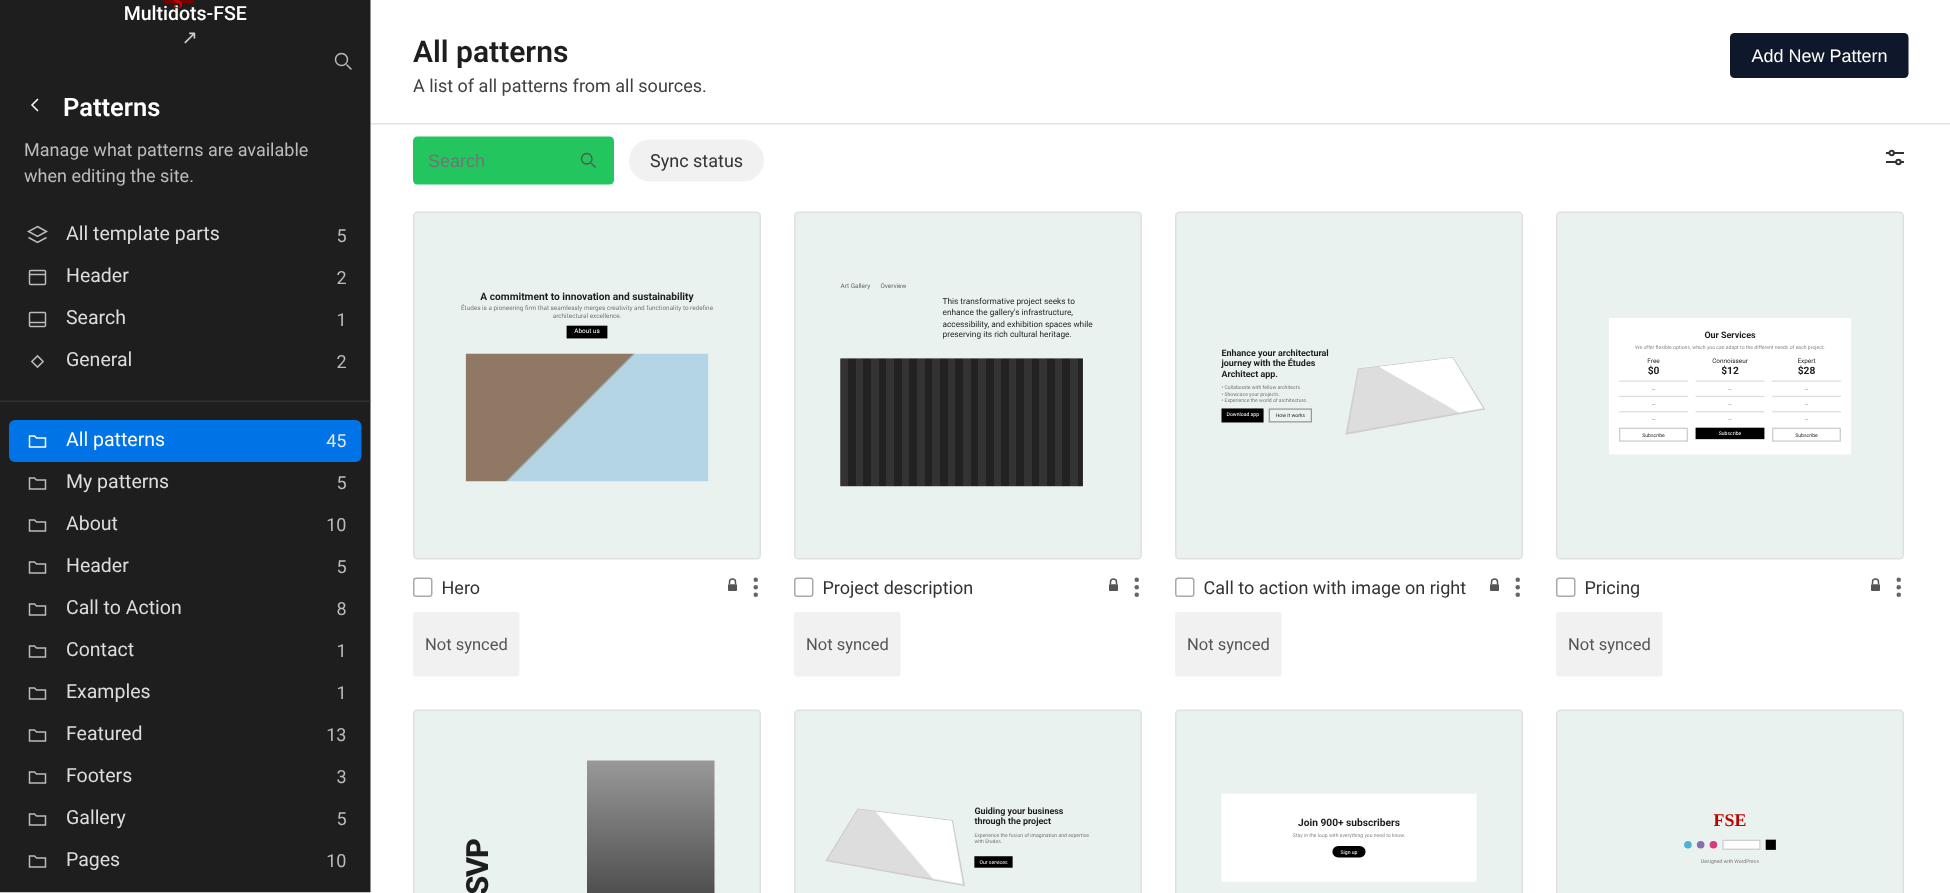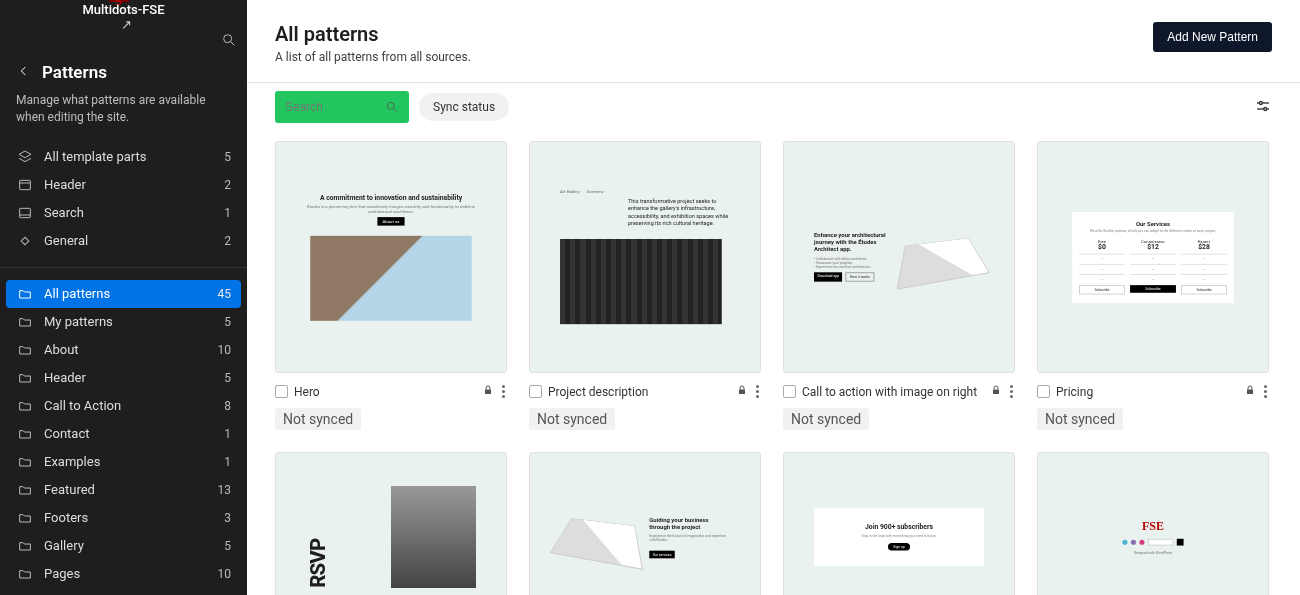--- a/index.html
+++ b/index.html
@@ -51,21 +51,21 @@
 
 .grid { display: grid; grid-template-columns: repeat(4, 232px); gap: 22px; padding: 4px 28px 28px; }
 .card { display: flex; flex-direction: column; }
 .thumb { width: 232px; height: 232px; background: #e9f2ef; border: 1px solid #e0e0e0; border-radius: 3px; overflow: hidden; cursor: pointer; display: flex; align-items: center; justify-content: center; }
 .card-meta { display: flex; align-items: center; margin-top: 8px; gap: 6px; }
 .cb { width: 13px; height: 13px; border: 1px solid #aaa; border-radius: 2px; cursor: pointer; }
 .card-title { font-size: 12px; color: #333; flex: 1; white-space: nowrap; overflow: hidden; text-overflow: ellipsis; }
 .lock-icon, .more-icon { color: #555; cursor: pointer; }
 .more { display: flex; flex-direction: column; gap: 2px; padding: 4px 2px; }
 .more span { width: 3px; height: 3px; background: #666; border-radius: 50%; display: block; }
-.badge { margin-top: 6px; display: inline-flex; align-self: flex-start; background: #f1f1f1; padding: 3px 8px; font-size: 14px; color: #555; border-radius: 2px; }
+.badge { margin-top: 6px; display: inline-flex; align-self: flex-start; background: #f1f1f1; padding: 15px 8px; font-size: 11px; color: #555; border-radius: 2px; }
 
 
 .pv { transform: scale(0.85); transform-origin: center; }
 .pv-hero { display: flex; flex-direction: column; align-items: center; width: 200px; }
 .pv-hero .t1 { font-size: 8px; font-weight: bold; text-align: center; }
 .pv-hero .t2 { font-size: 5px; text-align: center; margin: 2px 0 4px; color: #777; }
 .pv-hero .btn { background: #000; color: #fff; font-size: 5px; padding: 2px 6px; }
 .pv-hero .img { margin-top: 12px; width: 190px; height: 100px; background: linear-gradient(135deg, #8f7964 45%, #b4d5e6 46%); }
 
 .pv-project { display: flex; flex-direction: column; width: 200px; }

